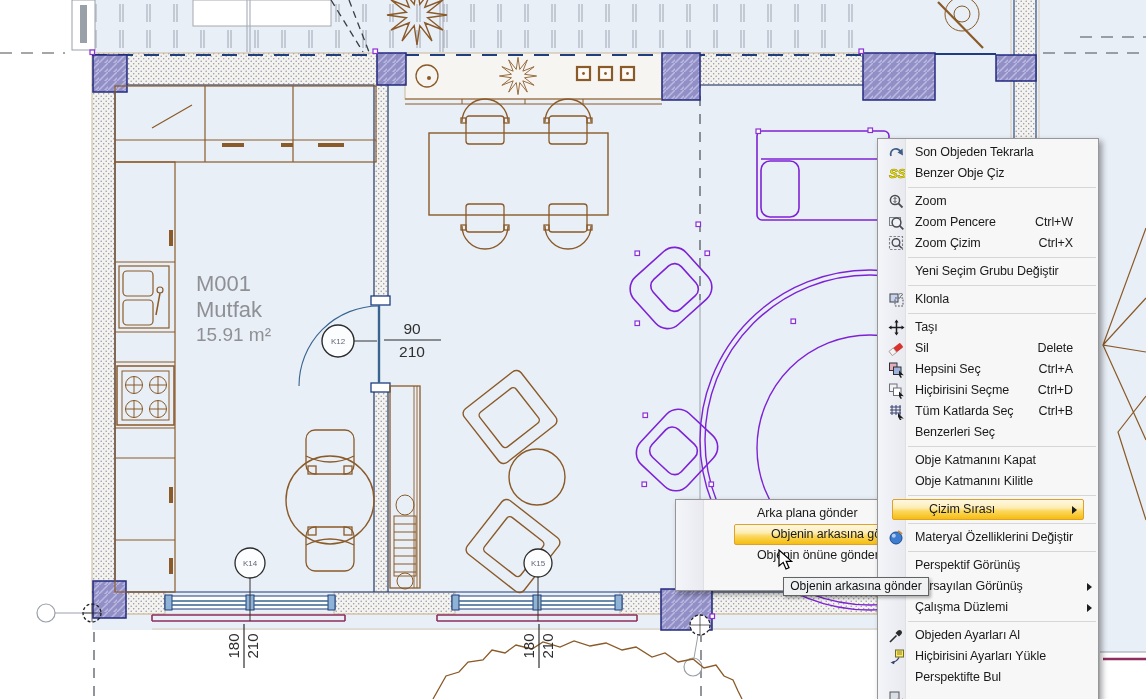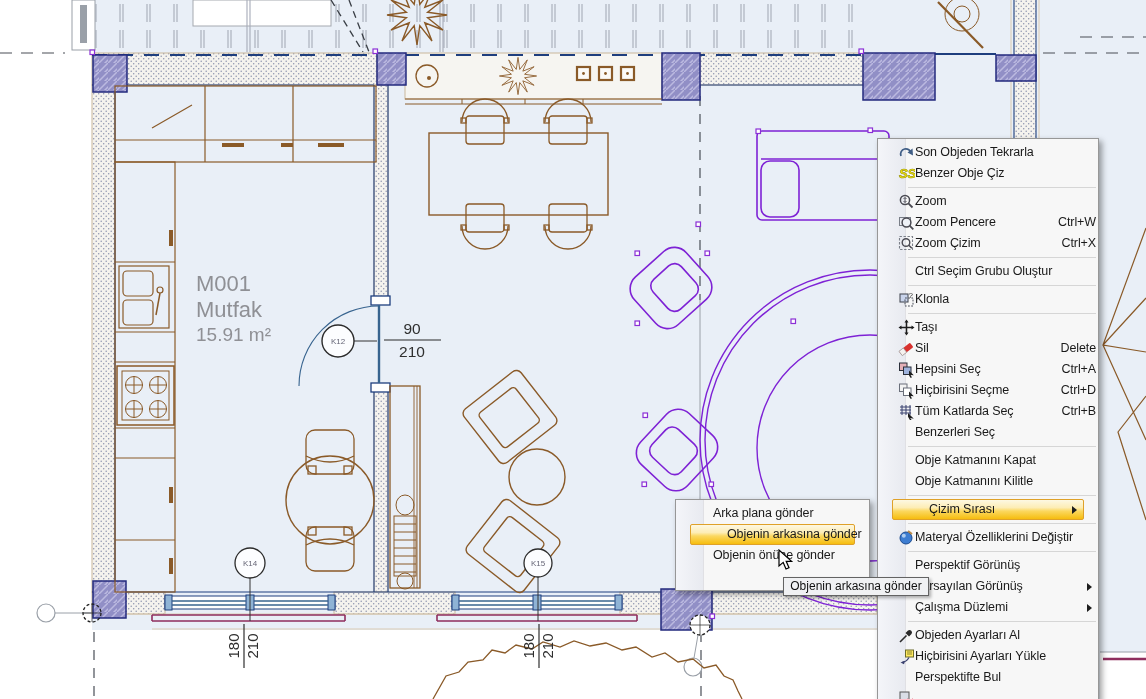--- a/index.html
+++ b/index.html
@@ -9,22 +9,22 @@
   svg text{font-family:"Liberation Sans",sans-serif;}
 
   
   .ctx{position:absolute;background:#f7f7f7;border:1px solid #979797;
        box-shadow:3px 3px 6px rgba(0,0,0,.38);z-index:5;}
   .ctx .gutter{position:absolute;left:0;top:0;bottom:0;width:27px;
        background:linear-gradient(90deg,#f4f5f9,#e8eaf0);border-right:1px solid #e0e0e4;}
   .ctx .body{position:relative;padding:3px 0;}
   .mi{position:relative;height:21px;line-height:21px;font-size:12.5px;color:#1a1a1a;
       padding-left:37px;white-space:nowrap;letter-spacing:-0.1px;box-sizing:border-box;}
-  .mi .ic{position:absolute;left:20px;top:2px;width:17px;height:17px;}
-  .mi .sc{position:absolute;right:2px;}
+  .mi .ic{position:absolute;left:10px;top:2px;width:17px;height:17px;}
+  .mi .sc{position:absolute;right:25px;}
   .mi .arrow{position:absolute;right:6px;top:50%;margin-top:-4px;width:0;height:0;
       border-left:5px solid #1d1d1d;border-top:4px solid transparent;border-bottom:4px solid transparent;}
   .mi.hl{background:linear-gradient(180deg,#fdf8e3 0%,#fdedb5 40%,#fbd860 58%,#f6bd0f 100%);
       border:1px solid #dfa129;border-radius:2px;margin:0 14px;height:21px;line-height:19px;
       padding-left:36px;}
   .msep{height:1px;background:#d6d6d6;margin:3px 2px 3px 30px;}
 
   .tip{position:absolute;left:783px;top:577px;width:144px;height:17px;z-index:8;
       background:#f0f1f3;border:1px solid #636363;box-shadow:2px 2px 3px rgba(0,0,0,.3);
       font-size:12px;line-height:17px;text-align:center;color:#111;white-space:nowrap;}
@@ -305,21 +305,21 @@
     <circle cx="538" cy="563" r="14" fill="#fcfdff" stroke="#2b2b2b" stroke-width="1.3"></circle>
     <text x="538" y="566" font-size="8" fill="#667" text-anchor="middle">K15</text>
     <g transform="translate(539,668) rotate(-90)">
       <path d="M0,0 H44" stroke="#2f2f2f" stroke-width="1.2" fill="none"></path>
       <text x="22" y="-5" font-size="15" text-anchor="middle">180</text>
       <text x="22" y="14" font-size="15" text-anchor="middle">210</text>
     </g>
   </g>
 </svg>
 
-<div class="ctx" style="left:675px;top:499px;width:193px;height:90px;">
+<div class="ctx" style="left:675px;top:499px;width:193px;height:90px;padding-left:44px;">
   <div class="gutter"></div>
   <div class="body" id="submenu-body">
         <div class="mi"><span class="ic"></span><span>Arka plana gönder</span></div>
         <div class="mi hl"><span class="ic"></span><span>Objenin arkasına gönder</span></div>
         <div class="mi"><span class="ic"></span><span>Objenin önüne gönder</span></div>
       </div>
 </div>
 
 <div class="ctx" style="left:877px;top:138px;width:220px;height:561px;overflow:hidden;">
   <div class="gutter"></div>
@@ -341,21 +341,21 @@
               <rect x="1.5" y="3.5" width="11" height="8" fill="none" stroke="#7a7f88" stroke-width="1"></rect>
               <circle cx="8.5" cy="8.5" r="4.4" fill="#eef1f6" stroke="#4a4a52" stroke-width="1.5"></circle>
               <line x1="11.8" y1="11.8" x2="15.3" y2="15.3" stroke="#4a4a52" stroke-width="1.8"></line>
             </svg></span><span>Zoom Pencere</span><span class="sc">Ctrl+W</span></div>
         <div class="mi"><span class="ic"><svg width="17" height="17">
               <rect x="1.5" y="1.5" width="13" height="13" fill="none" stroke="#7a7f88" stroke-width="1.1" stroke-dasharray="2.4,1.6"></rect>
               <circle cx="8" cy="7.5" r="3.8" fill="none" stroke="#4a4a52" stroke-width="1.4"></circle>
               <line x1="10.8" y1="10.3" x2="13.8" y2="13.3" stroke="#4a4a52" stroke-width="1.6"></line>
             </svg></span><span>Zoom Çizim</span><span class="sc">Ctrl+X</span></div>
         <div class="msep"></div>
-        <div class="mi"><span class="ic"></span><span>Ctrl Seçim Grubu Oluştur</span></div>
+        <div class="mi"><span class="ic"></span><span>Yeni Seçim Grubu Değiştir</span></div>
         <div class="msep"></div>
         <div class="mi"><span class="ic"><svg width="17" height="17">
               <rect x="2" y="3" width="8" height="8" fill="#c9d4ec" stroke="#4a4f5a" stroke-width="1.1"></rect>
               <rect x="7" y="7" width="8" height="8" fill="none" stroke="#4a4f5a" stroke-width="1" stroke-dasharray="1.8,1.4"></rect>
               <text x="10.5" y="7" font-size="8" fill="#333">?</text>
             </svg></span><span>Klonla</span></div>
         <div class="msep"></div>
         <div class="mi"><span class="ic"><svg width="17" height="17">
               <path d="M8.5,2 V15 M2,8.5 H15" stroke="#1d1d1d" stroke-width="1.5" fill="none"></path>
               <polygon points="8.5,0.5 6.5,3.5 10.5,3.5" fill="#1d1d1d"></polygon>

